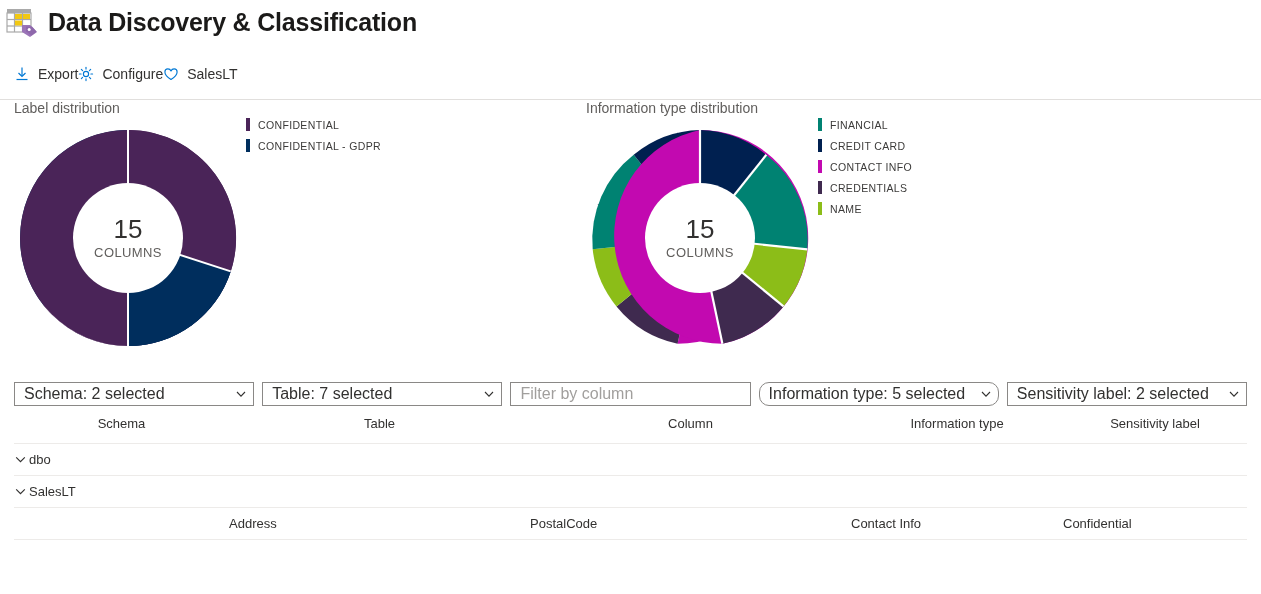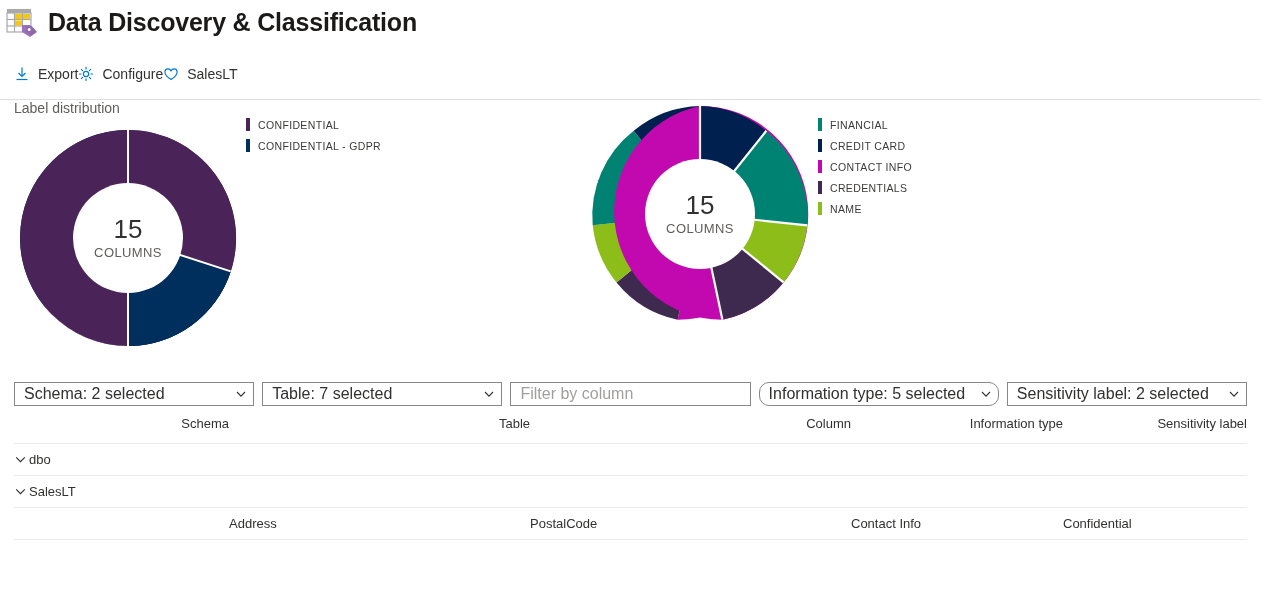--- a/index.html
+++ b/index.html
@@ -173,21 +173,21 @@
     margin: 10px 14px 0 0;
     padding-left: 14px;
     border-collapse: collapse;
   }
   .tbl {
     width: 1233px;
     border-collapse: collapse;
     table-layout: fixed;
   }
   .tbl th {
-    text-align: right;
+    text-align: center;
     font-size: 13px;
     font-weight: 400;
     color: #323130;
     padding: 0 0 12px 0;
     border-bottom: 1px solid #edebe9;
     white-space: nowrap;
   }
   .tbl td {
     font-size: 13px;
     color: #323130;
@@ -325,20 +325,21 @@
       <span class="legend-swatch" style="background:#4a2458"></span>
       <span class="legend-label">CONFIDENTIAL</span>
     </div>
     <div class="legend-item">
       <span class="legend-swatch" style="background:#002e5d"></span>
       <span class="legend-label">CONFIDENTIAL - GDPR</span>
     </div>
   </div>
 
   <div class="chart-block chart-right">
+    <div class="chart-title">Information type distribution</div>
     <div class="donut-wrap">
       <svg class="donut-svg" width="228" height="228" viewBox="0 0 228 228" xmlns="http://www.w3.org/2000/svg">
 
         <path d="M114 114 L114 6 A108 108 0 0 1 136.4 219.7 Z" fill="#c209b0"></path>
 
         <path d="M114 114 L136.4 219.7 A108 108 0 0 1 216.7 147.4 Z" fill="#3f2a4f" transform="rotate(180 114 114)"></path>
 
         <g>
 
           <path d="M114 114 L114 6 A108 108 0 0 1 91.6 219.7 Z" fill="#c209b0" transform="rotate(0 114 114)"></path>

